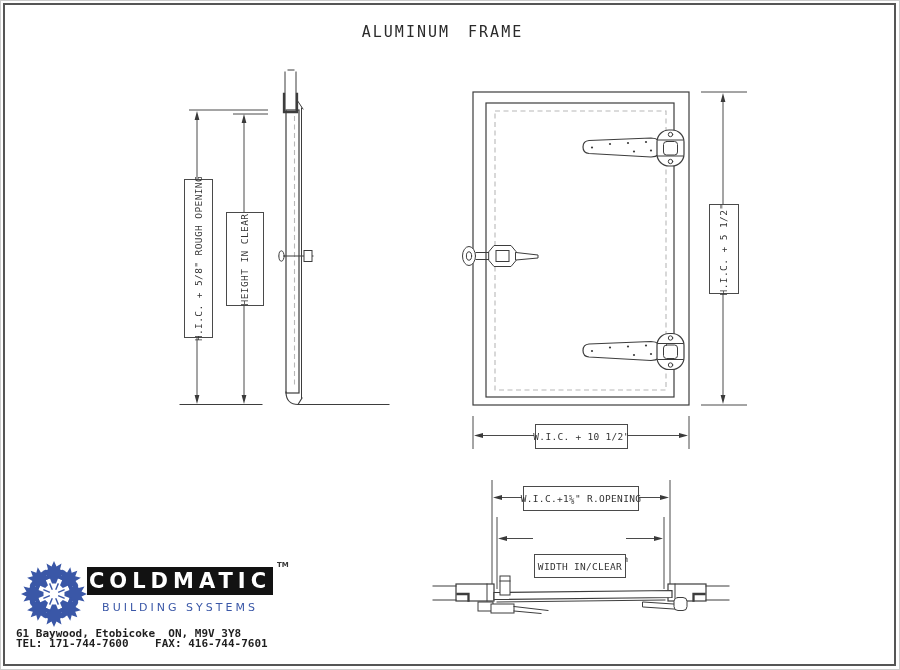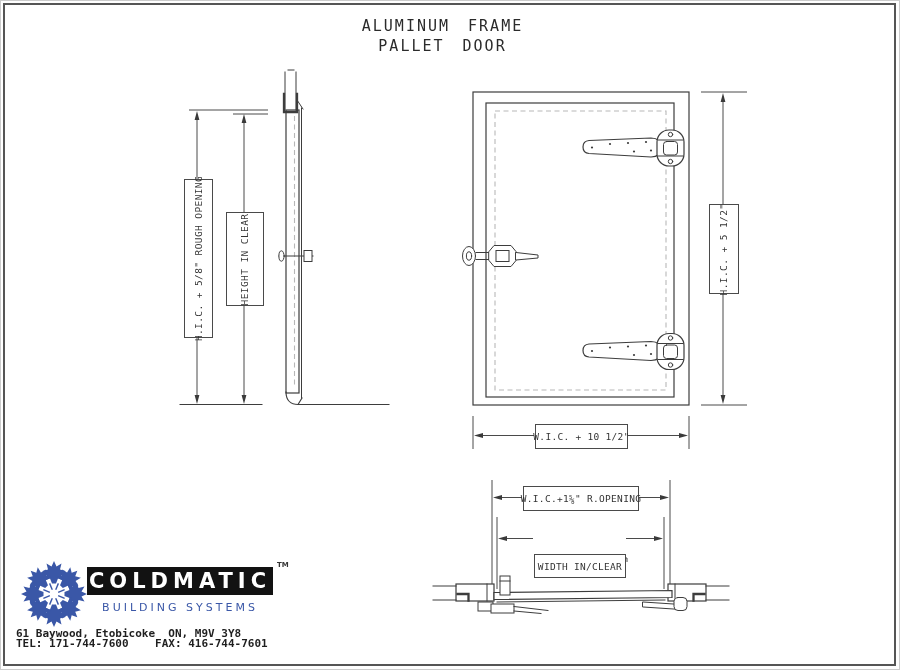--- a/index.html
+++ b/index.html
@@ -18,21 +18,21 @@
   .lw{stroke:var(--line);fill:none;stroke-width:1.2;stroke-linecap:square;stroke-linejoin:miter;}
   .lw-thin{stroke-width:1;}
   .lw-thick{stroke-width:2.3;}
   .fillw{fill:#fff;}
   .dash{stroke:var(--dash);fill:none;stroke-width:1.1;stroke-dasharray:5 3.5;}
   .dim{stroke:var(--dim);fill:none;stroke-width:1;}
   .arr{fill:#3a3a3a;stroke:none;}
   .dot{fill:var(--line);stroke:none;}
 
   .drawing-title{
-    position:absolute;left:290px;top:16px;width:305px;text-align:center;
+    position:absolute;left:290px;top:22px;width:305px;text-align:center;
     font-size:15px;line-height:20px;letter-spacing:2px;word-spacing:7px;color:#2b2b2b;
   }
   .vlabel,.hlabel{
     position:absolute;display:flex;align-items:center;justify-content:center;
     background:#fff;border:1px solid #4a4a4a;color:#333;z-index:3;
   }
   .vlabel>span{transform:rotate(-90deg);white-space:nowrap;font-size:9.5px;letter-spacing:0.4px;}
   .hlabel>span{white-space:pre;font-size:9.5px;letter-spacing:0.3px;}
   #label-rough{left:184px;top:179px;width:27px;height:157px;}
   #label-hclear{left:226px;top:212px;width:36px;height:92px;}
@@ -195,21 +195,20 @@
       <polygon class="arr" points="688,435.5 679,433.1 679,437.9"></polygon>
       <polygon class="arr" points="493,497.5 502,495.1 502,499.9"></polygon>
       <polygon class="arr" points="669,497.5 660,495.1 660,499.9"></polygon>
       <polygon class="arr" points="498,538.5 507,536.1 507,540.9"></polygon>
       <polygon class="arr" points="663,538.5 654,536.1 654,540.9"></polygon>
     </g>
   </svg>
 
   <div class="drawing-title">
     <div>ALUMINUM FRAME</div>
-    <div>PALLET DOOR</div>
   </div>
 
   <div class="vlabel" id="label-rough">
     <span>H.I.C. + 5/8" ROUGH OPENING</span>
   </div>
   <div class="vlabel" id="label-hclear">
     <span>HEIGHT IN CLEAR</span>
   </div>
   <div class="vlabel" id="label-hic">
     <span>H.I.C. + 5 1/2"</span>

